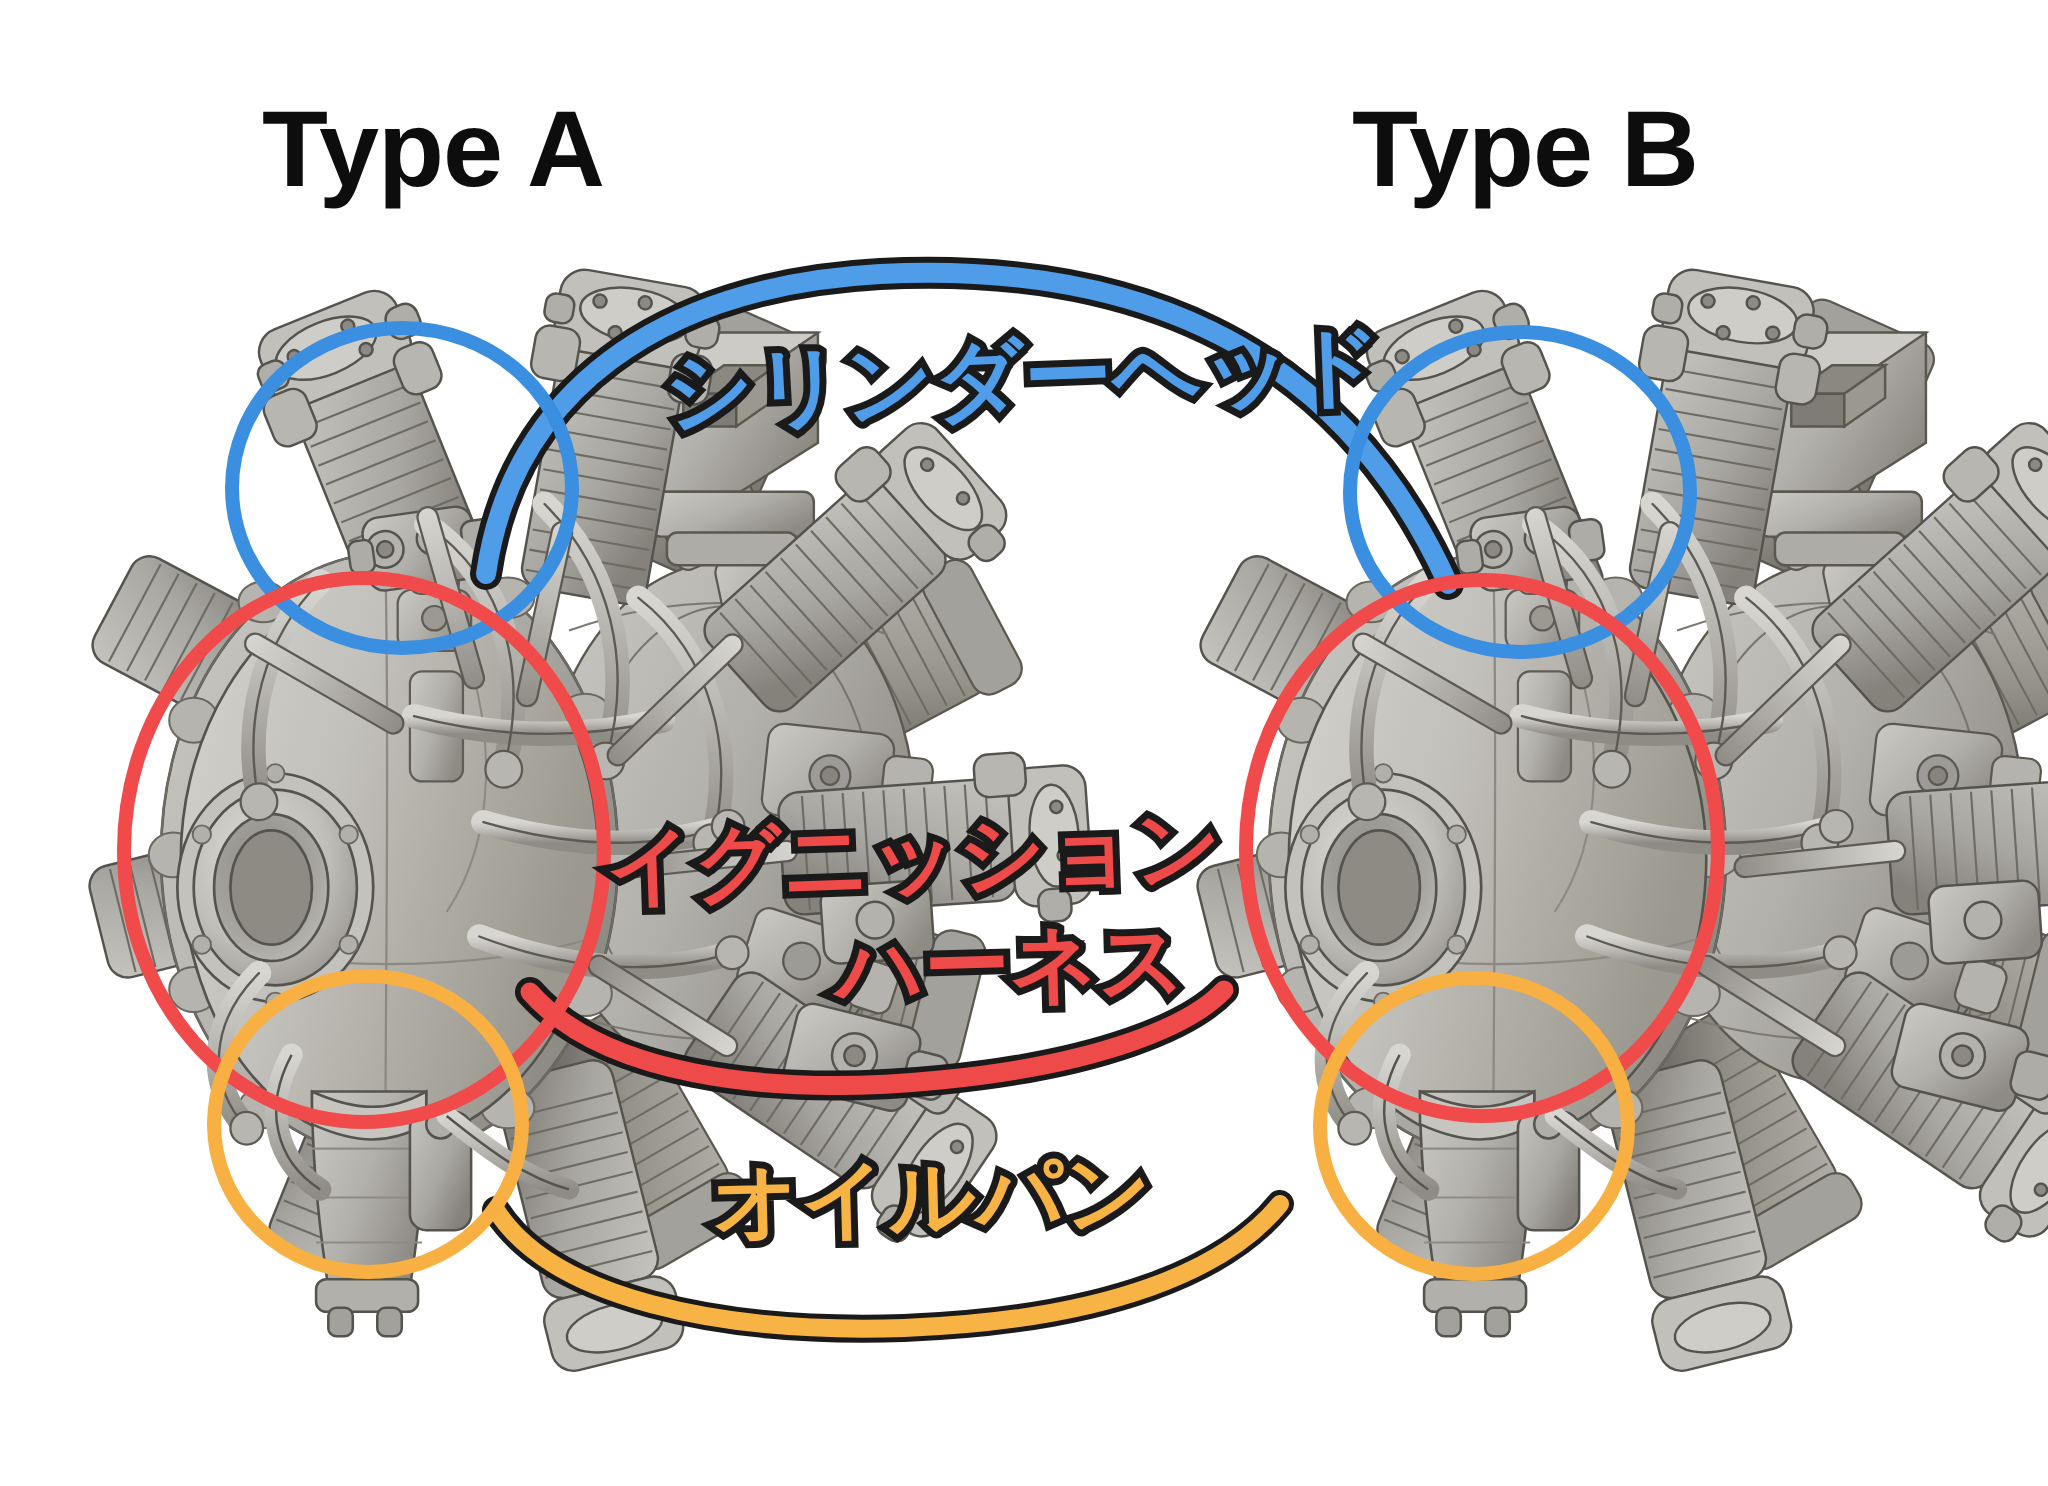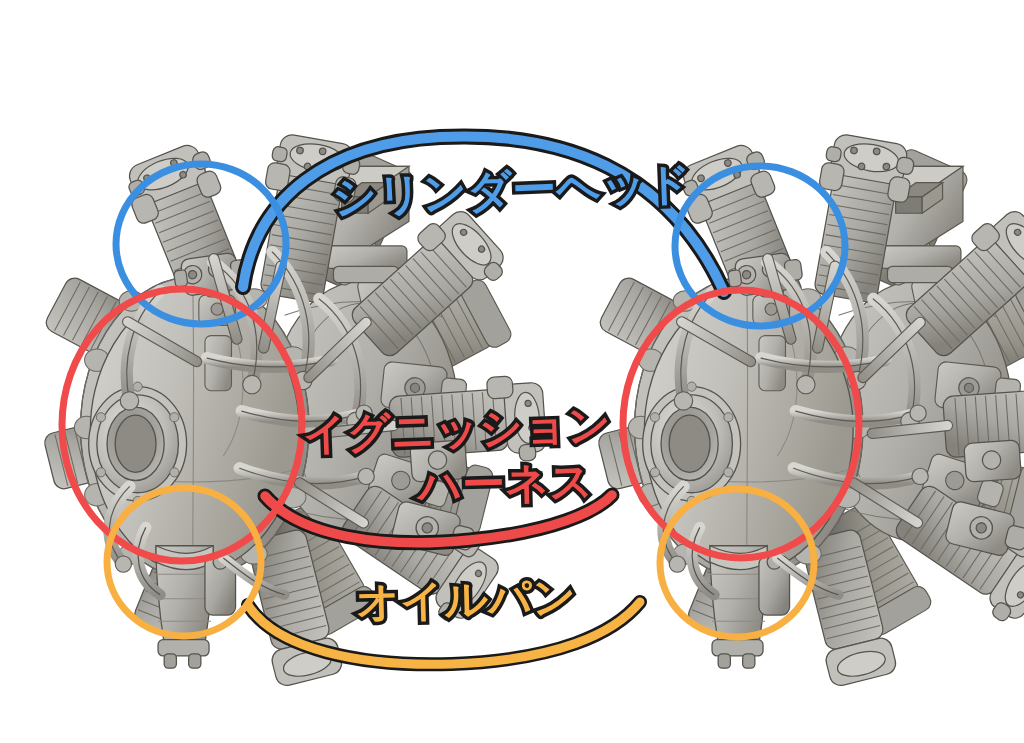--- a/index.html
+++ b/index.html
@@ -512,20 +512,22 @@
     </g>
 
     <g>
       <path d="M248,605 C276,649 360,667 452,664 C556,660 614,634 640,602" fill="none" stroke="#1a1a1a" stroke-width="14" stroke-linecap="round"></path>
       <path d="M248,605 C276,649 360,667 452,664 C556,660 614,634 640,602" fill="none" stroke="#f7b444" stroke-width="9" stroke-linecap="round"></path>
       <ellipse cx="184" cy="562" rx="77" ry="74" fill="none" stroke="#f8b042" stroke-width="7"></ellipse>
       <ellipse cx="737" cy="563" rx="77" ry="74" fill="none" stroke="#f8b042" stroke-width="7"></ellipse>
     </g>
   </svg>
 
+  <div class="type-label" id="type-a-label">Type A</div>
+  <div class="type-label" id="type-b-label">Type B</div>
 
   <div class="jp-label" id="label-cyl-head">シリンダーヘッド</div>
 
   <div class="jp-label" id="label-ignition">イグニッション</div>
 
   <div class="jp-label" id="label-harness">ハーネス</div>
 
   <div class="jp-label" id="label-oilpan">オイルパン</div>
 
 </div>

